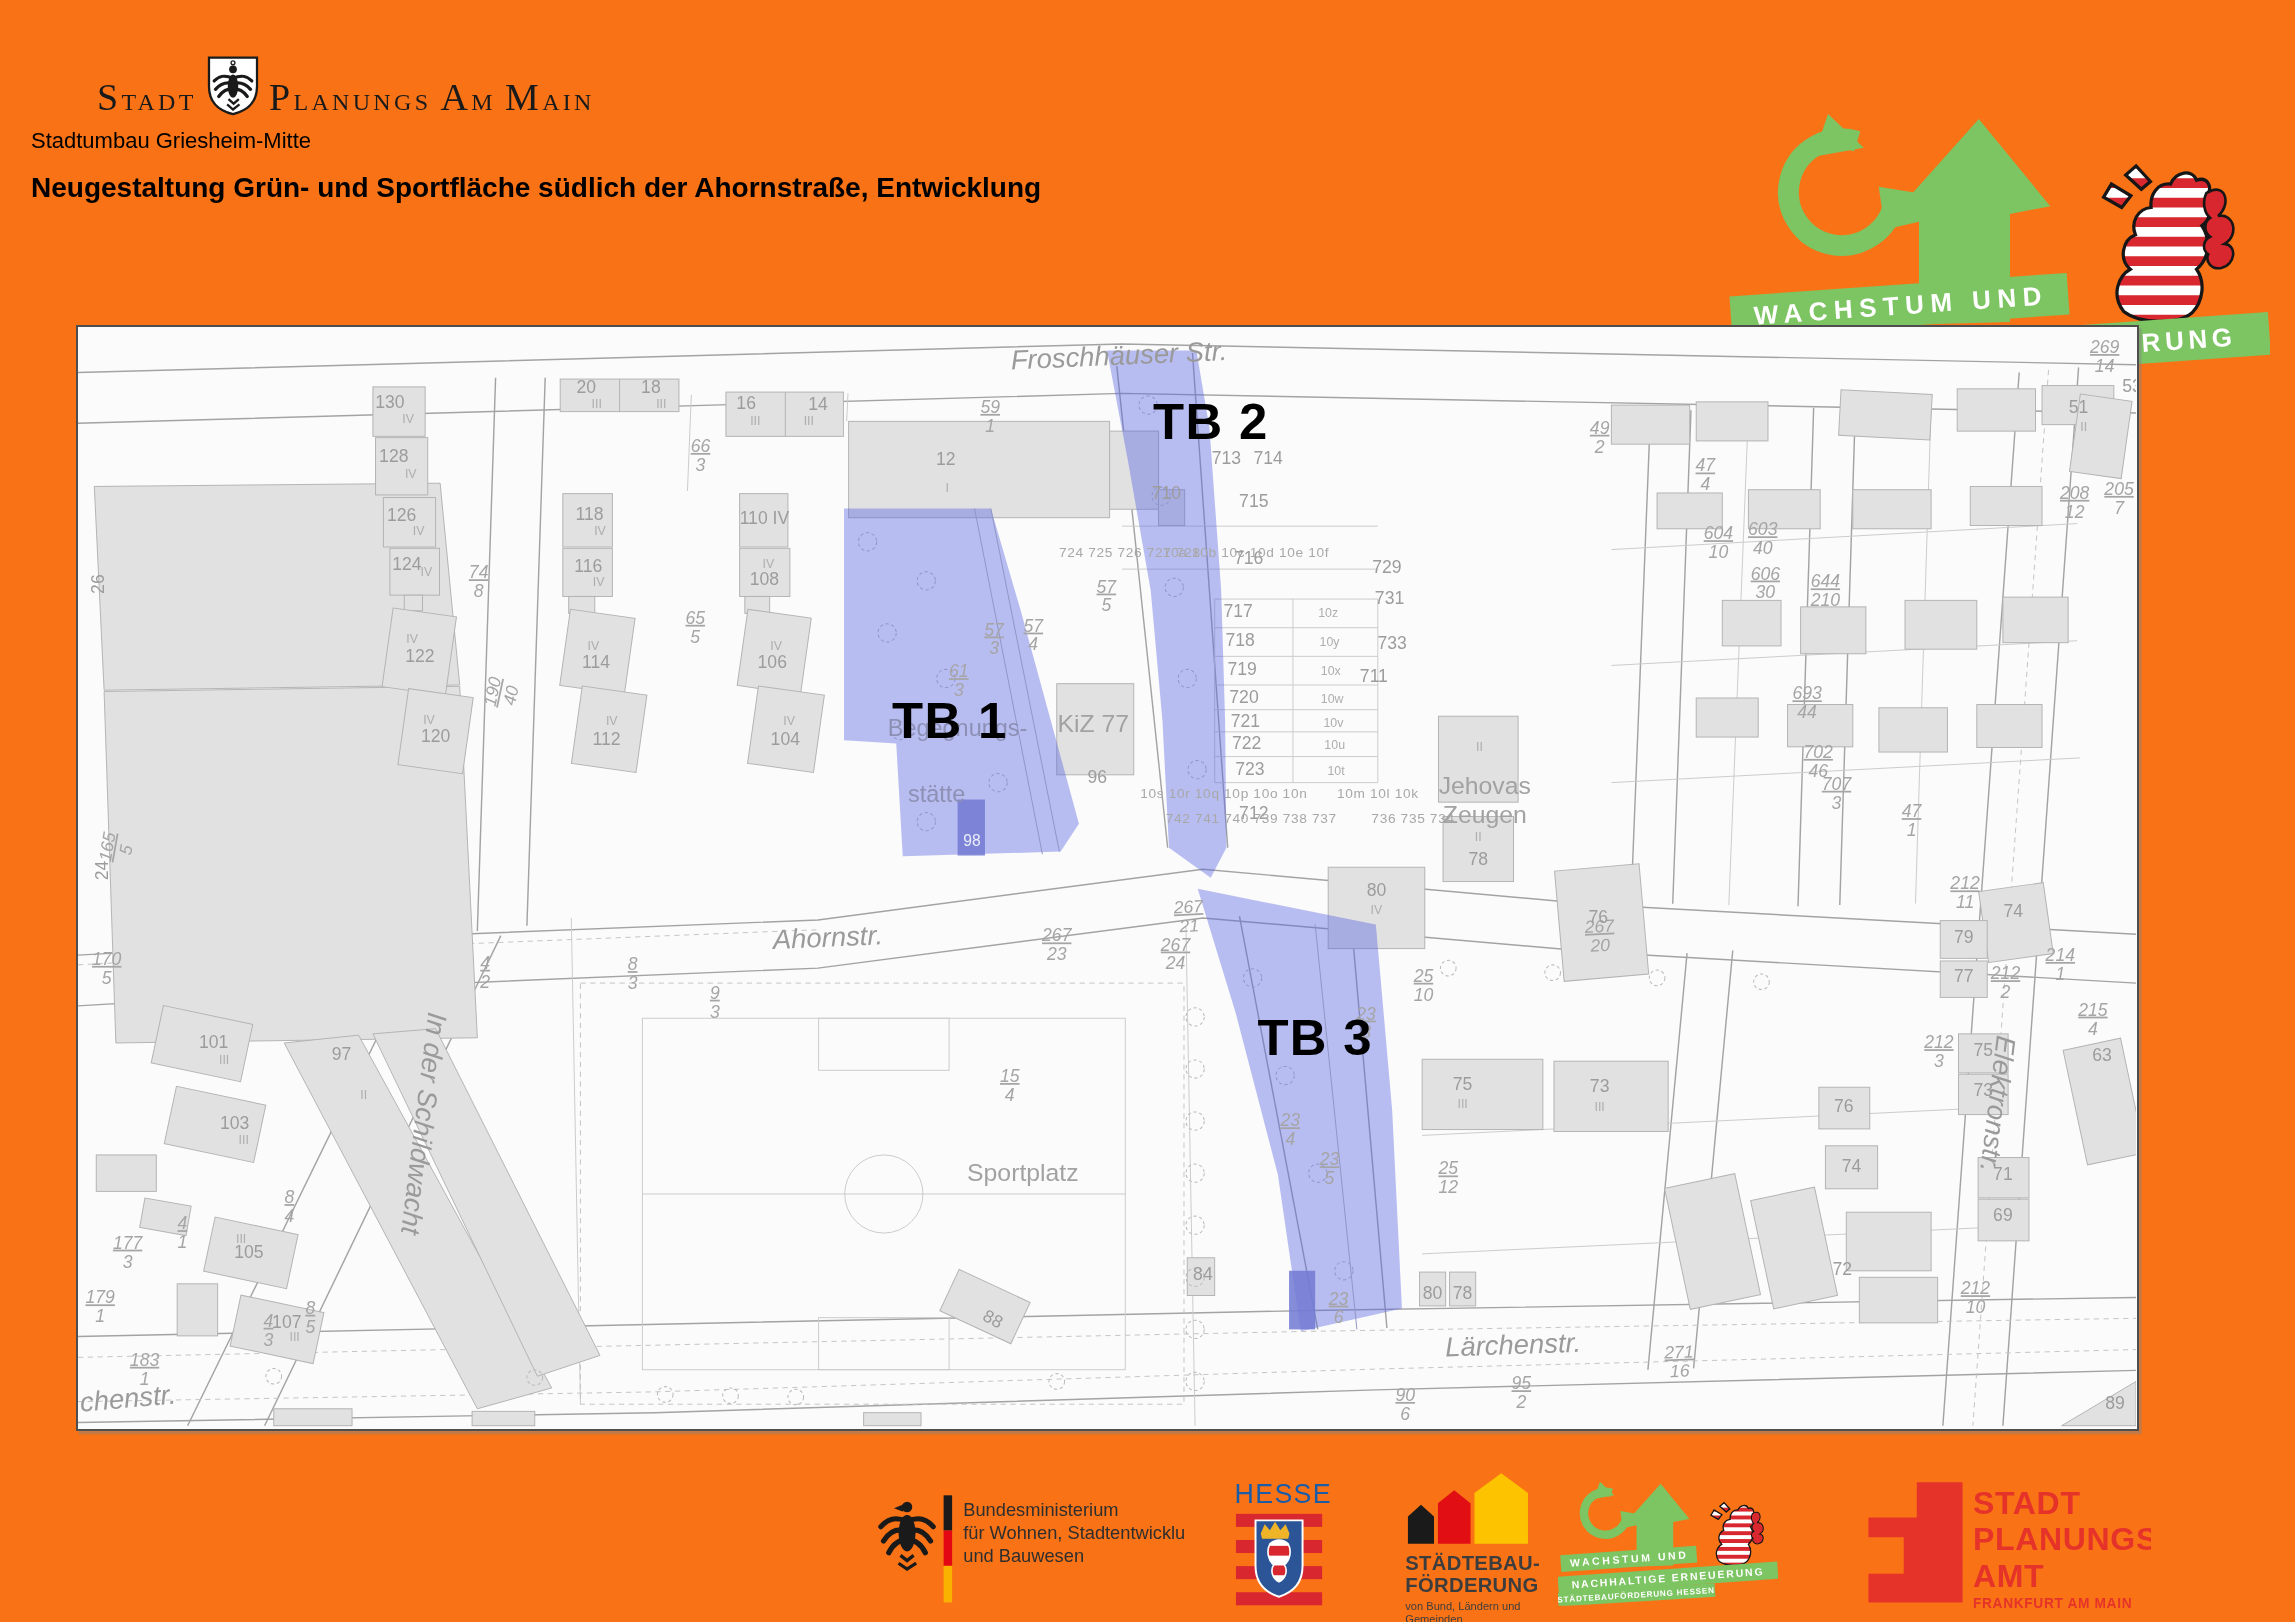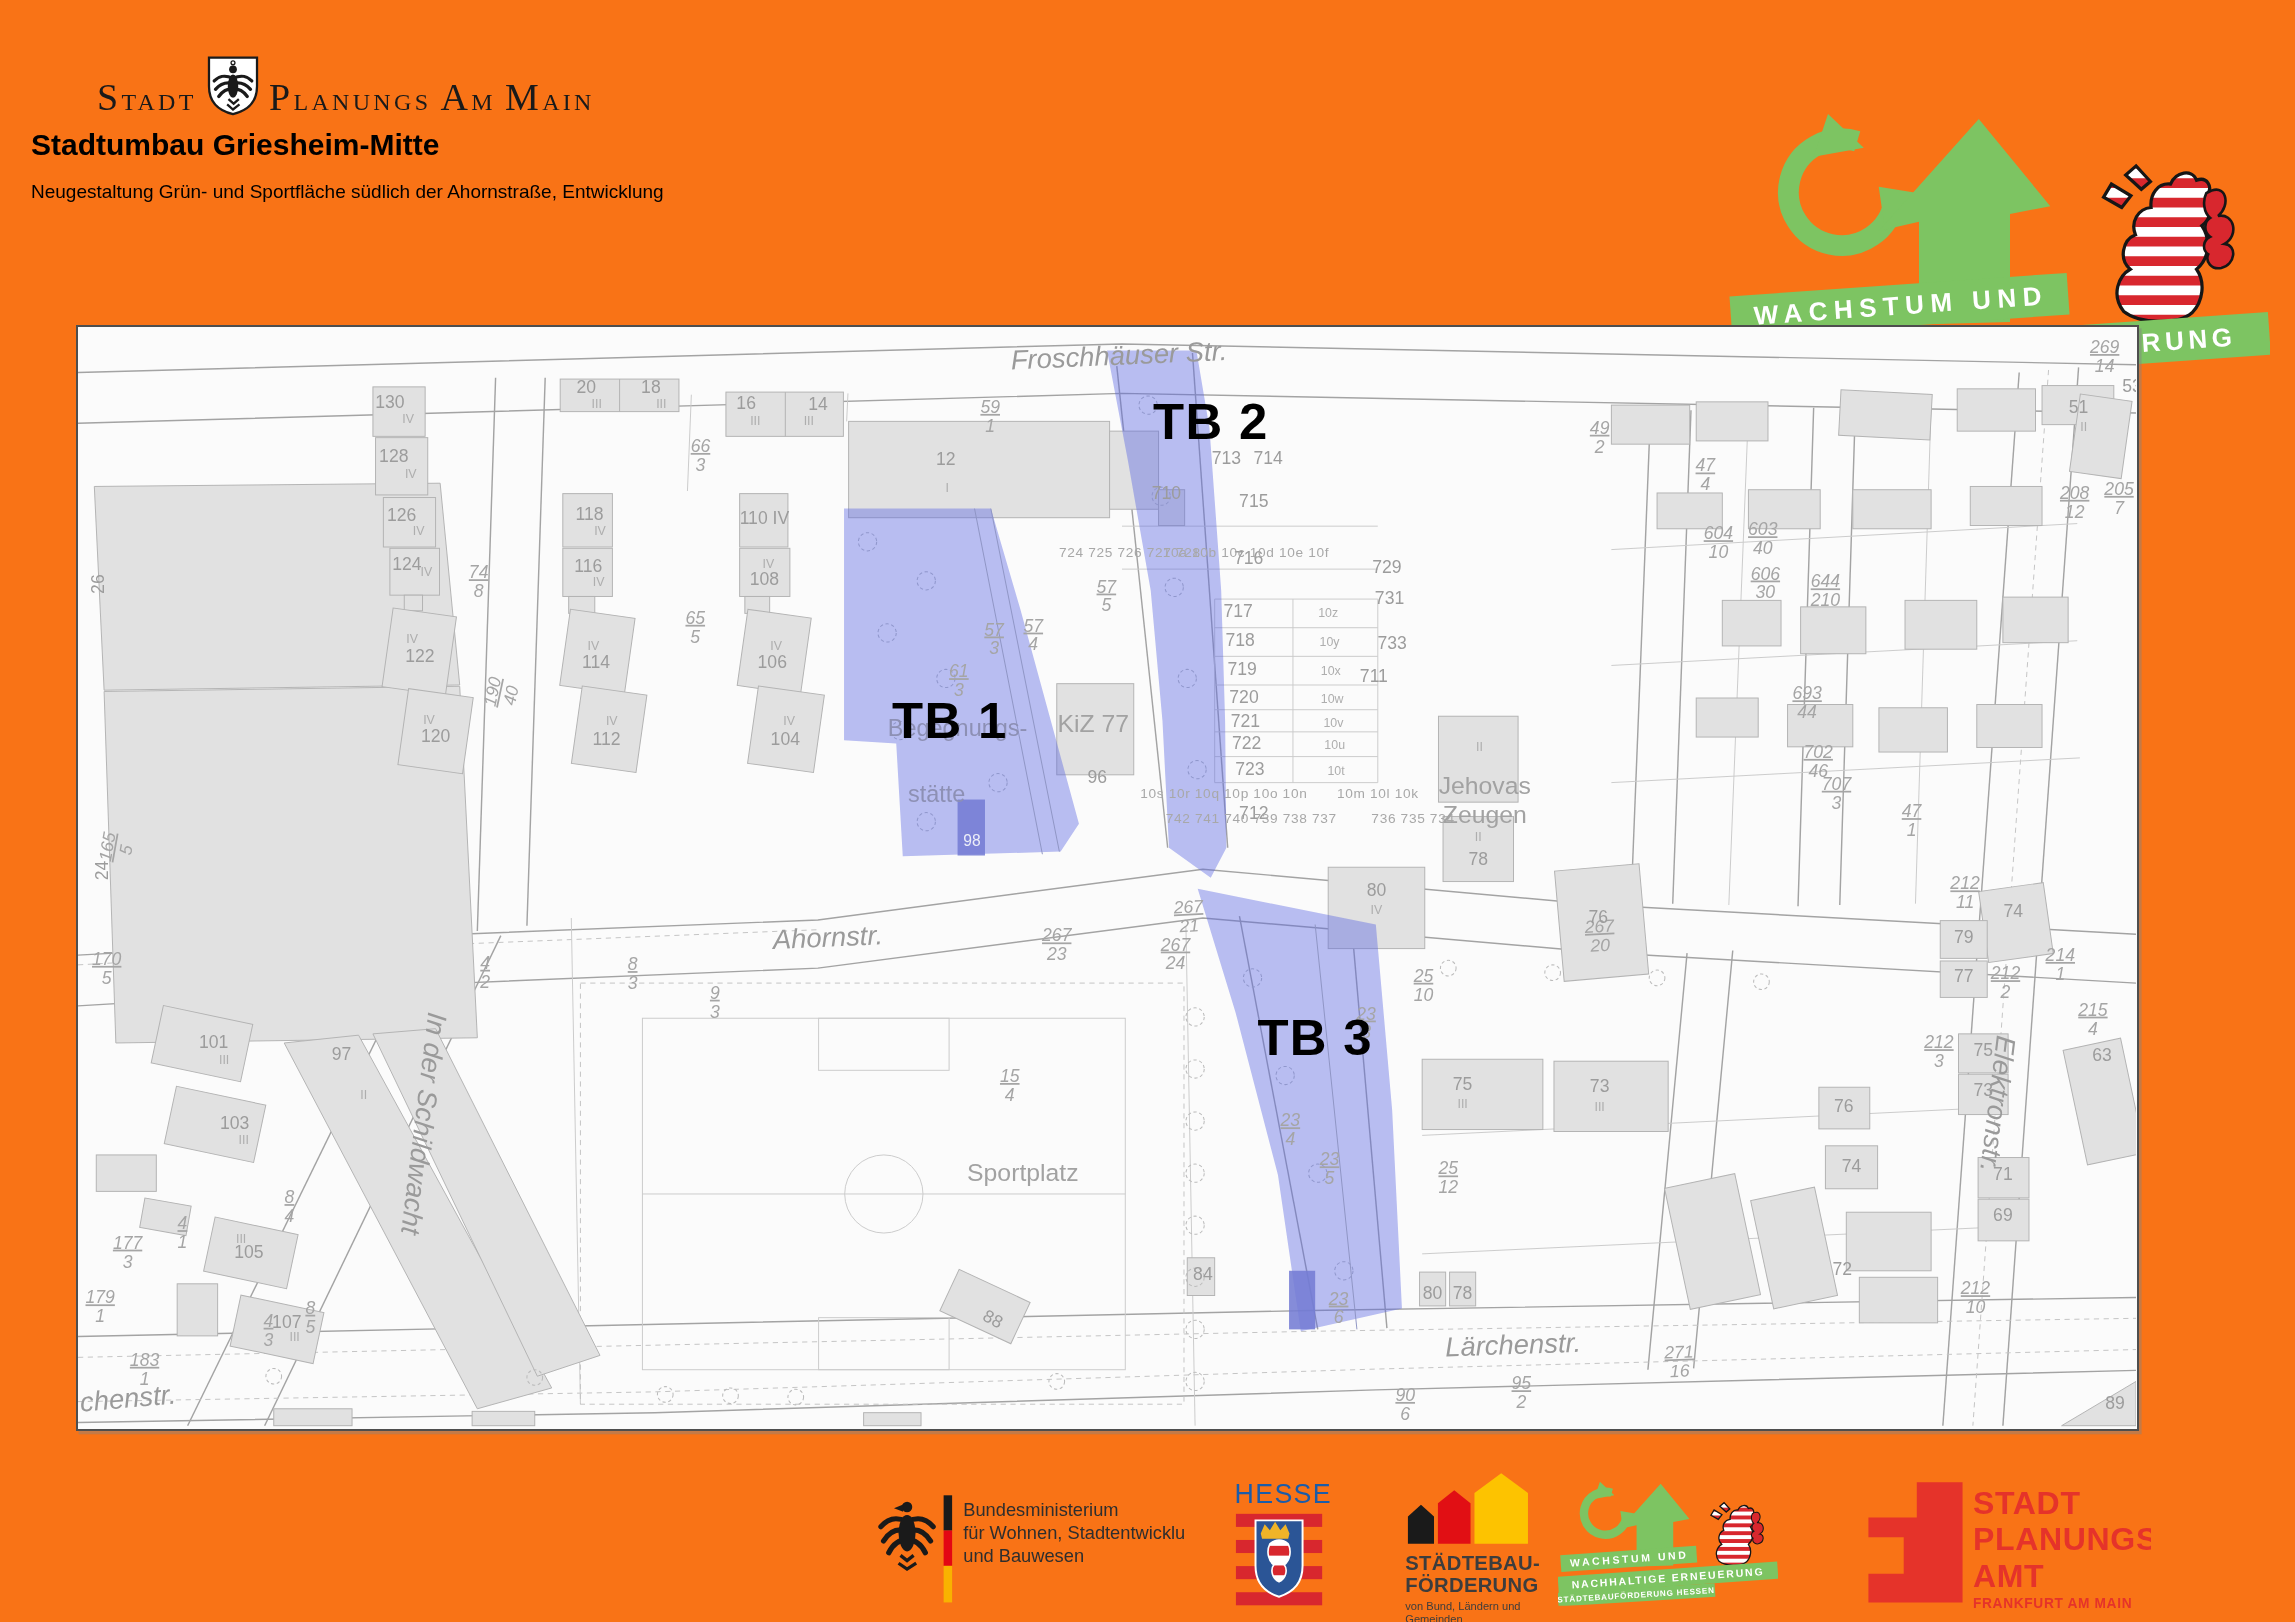--- a/index.html
+++ b/index.html
@@ -5,23 +5,23 @@
   html,body{margin:0;padding:0;background:#fff}
   #page{position:relative;width:2295px;height:1622px;background:#f97316;overflow:hidden;
         font-family:"Liberation Sans",sans-serif}
   .abs{position:absolute}
 
   
   #citylogo{left:97px;top:55px;display:flex;align-items:flex-end;gap:9.2px;color:#1a1a1a}
   .citW{display:inline-block;font-family:"Liberation Serif",serif;font-size:24px;letter-spacing:3.3px;line-height:1}
   .citW::first-letter{font-size:38px}
   #titleblock{left:31px;top:128px;color:#000}
-  #projline{font-size:30px;font-weight:bold;line-height:1.15}
+  #projline{font-size:22px;font-weight:normal;line-height:1.15}
   #titleline{font-size:51px;font-weight:bold;line-height:1.12;margin-top:2.6px}
-  #subline1,#subline2{font-size:19px;font-weight:normal;line-height:1.28;margin-top:1.3px}
+  #subline1,#subline2{font-size:28px;font-weight:bold;line-height:1.28;margin-top:1.3px}
   #subline1{margin-top:17px}
 
   
   #mapbox{left:76px;top:325px;width:2063px;height:1106px;border:2.6px solid #4e4e4e;
           box-sizing:border-box;background:#fbfbfb;box-shadow:2.6px 3.3px 0 rgba(130,130,130,.45)}
   #mapbox svg{display:block}
   text{font-family:"Liberation Sans",sans-serif}
   .fr{font-size:27px;font-style:italic;fill:#a5a5a5;text-anchor:middle}
   .frn{text-decoration:underline}
   .hn{font-size:27px;fill:#9c9c9c;text-anchor:middle}

